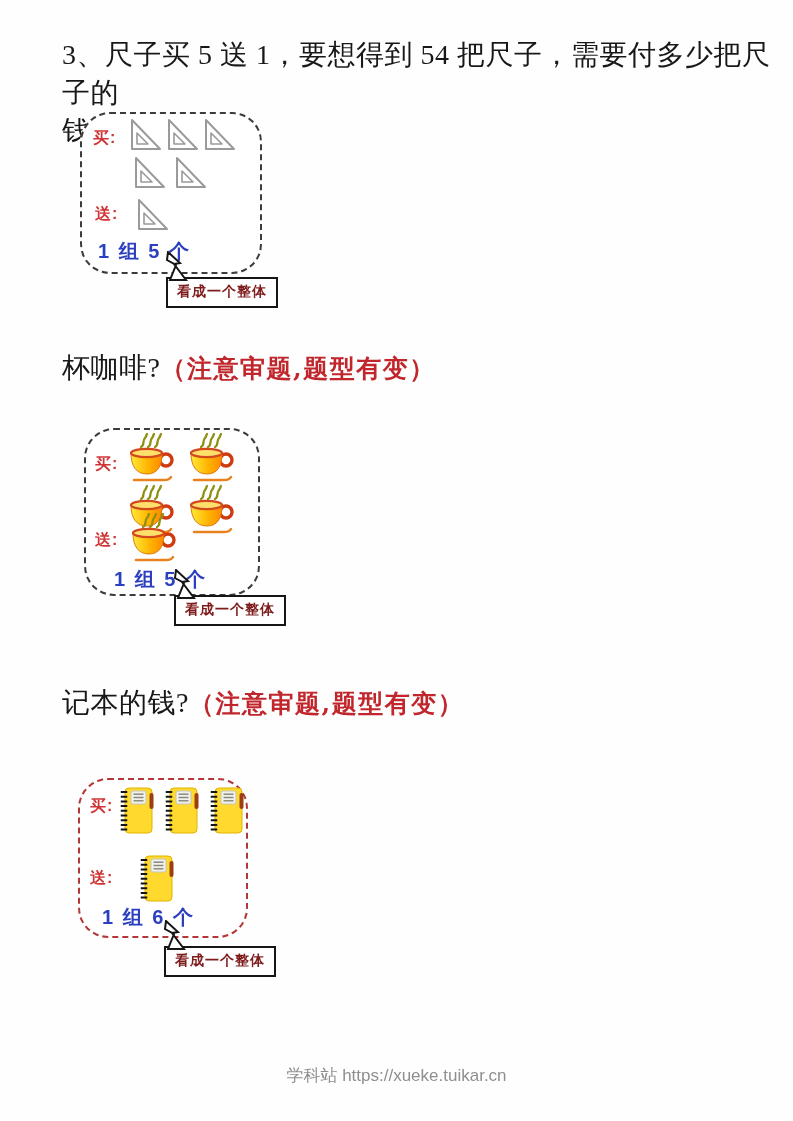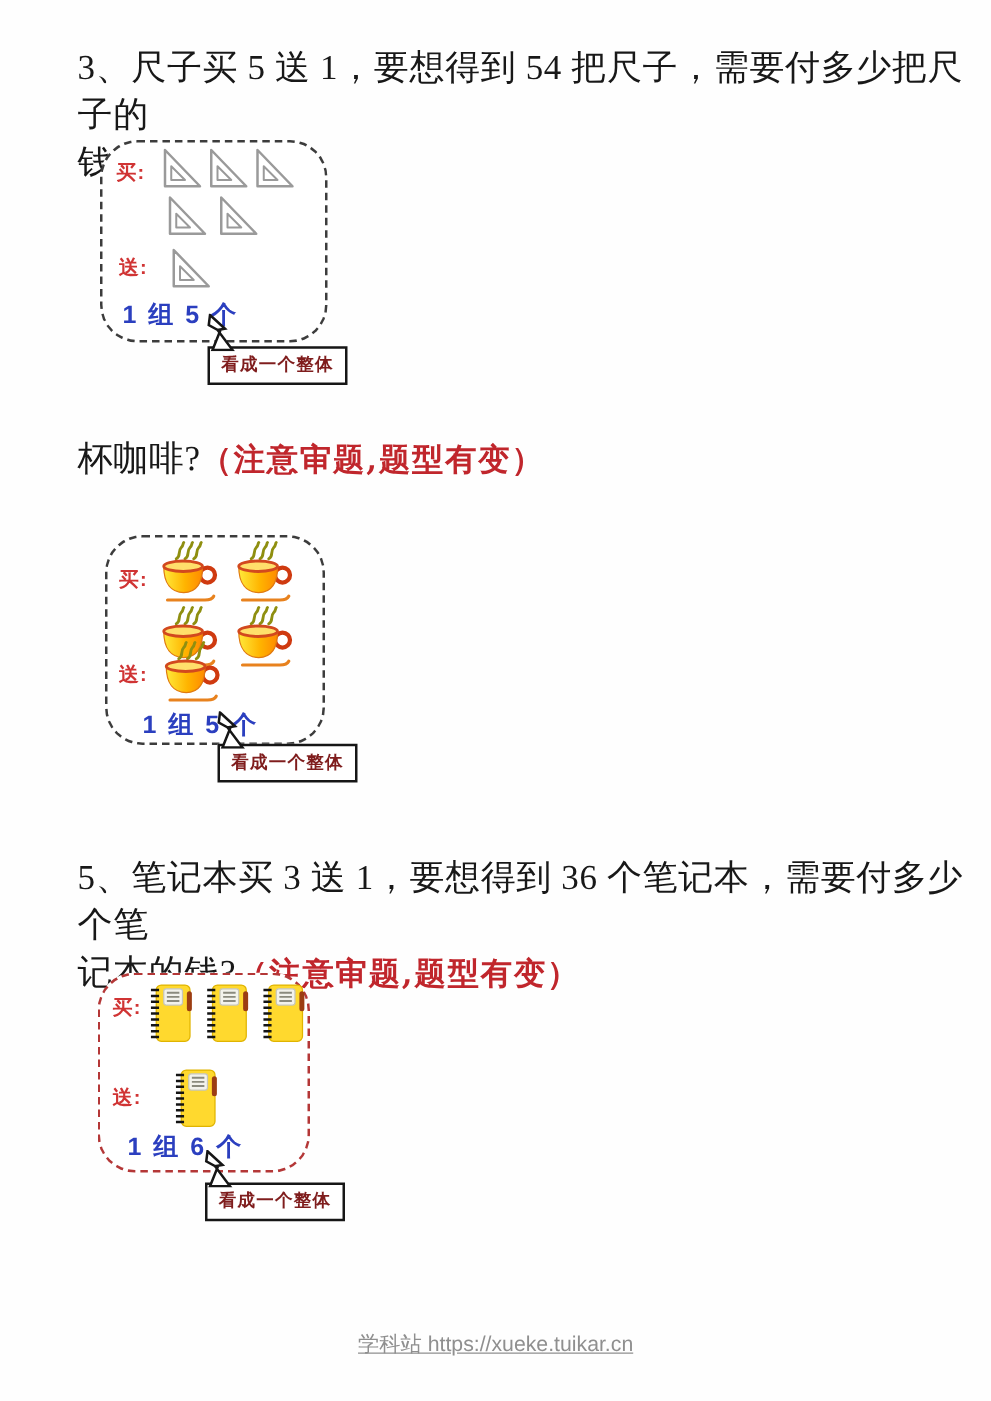--- a/index.html
+++ b/index.html
@@ -15,21 +15,21 @@
         font-weight:bold;font-size:16px;color:#d03434;letter-spacing:1px;}
   .group-label{position:absolute;font-family:"Liberation Sans",sans-serif;font-weight:bold;
         font-size:20px;color:#2b3fbf;letter-spacing:2px;}
   .icon-row{position:absolute;display:flex;align-items:flex-end;}
   .icon-row svg{display:block;}
   .callout{position:absolute;border:2px solid #161616;background:#fff;padding:4px 9px 5px 9px;
         font-family:"Liberation Sans",sans-serif;font-weight:bold;font-size:14px;color:#7f1d1d;
         letter-spacing:1px;white-space:nowrap;}
   .callout .tail{position:absolute;left:-4px;top:-28px;}
   .footer{position:absolute;top:1064px;left:0;width:100%;text-align:center;
-        font-family:"Liberation Sans","DejaVu Sans",sans-serif;font-size:17px;color:#8f8f8f;text-decoration:underline;}
+        font-family:"Liberation Sans","DejaVu Sans",sans-serif;font-size:17px;color:#8f8f8f;}
 </style>
 </head>
 <body>
 
 <div id="page">
 
   <div class="ptext" style="top:36px;">
     <div>3、尺子买 5 送 1，要想得到 54 把尺子，需要付多少把尺子的</div>
     <div><span>钱?</span><span class="note">（注意审题）</span></div>
   </div>
@@ -184,21 +184,20 @@
   </div>
 
   <div class="callout" style="left:174px;top:595px;">
     <span>看成一个整体</span>
     <svg class="tail" width="30" height="30" viewBox="0 0 30 30">
       <polygon points="4,1 16,12 10,13 22,29 6,29 12,14 3,9" fill="#ffffff" stroke="#161616" stroke-width="2"></polygon>
     </svg>
   </div>
 
   <div class="ptext" style="top:684px;">
-    <div>5、笔记本买 3 送 1，要想得到 36 个笔记本，需要付多少个笔</div>
     <div><span>记本的钱?</span><span class="note">（注意审题,题型有变）</span></div>
   </div>
 
   <div class="gbox red" style="left:78px;top:778px;width:166px;height:156px;">
     <span class="buy-label" style="left:10px;top:16px;">买:</span>
     <div class="icon-row" style="left:38px;top:6px;gap:7px;">
         <svg width="38" height="50" viewBox="0 0 38 50">
           <rect x="7" y="2" width="27" height="45" rx="4" fill="#ffd92e" stroke="#e0b400" stroke-width="1"></rect>
           <rect x="31.5" y="7" width="4" height="16" rx="2" fill="#9c3d12"></rect>
           <path d="M6 5 V 46" stroke="#141414" stroke-width="6.5" stroke-dasharray="2 2.7"></path>

